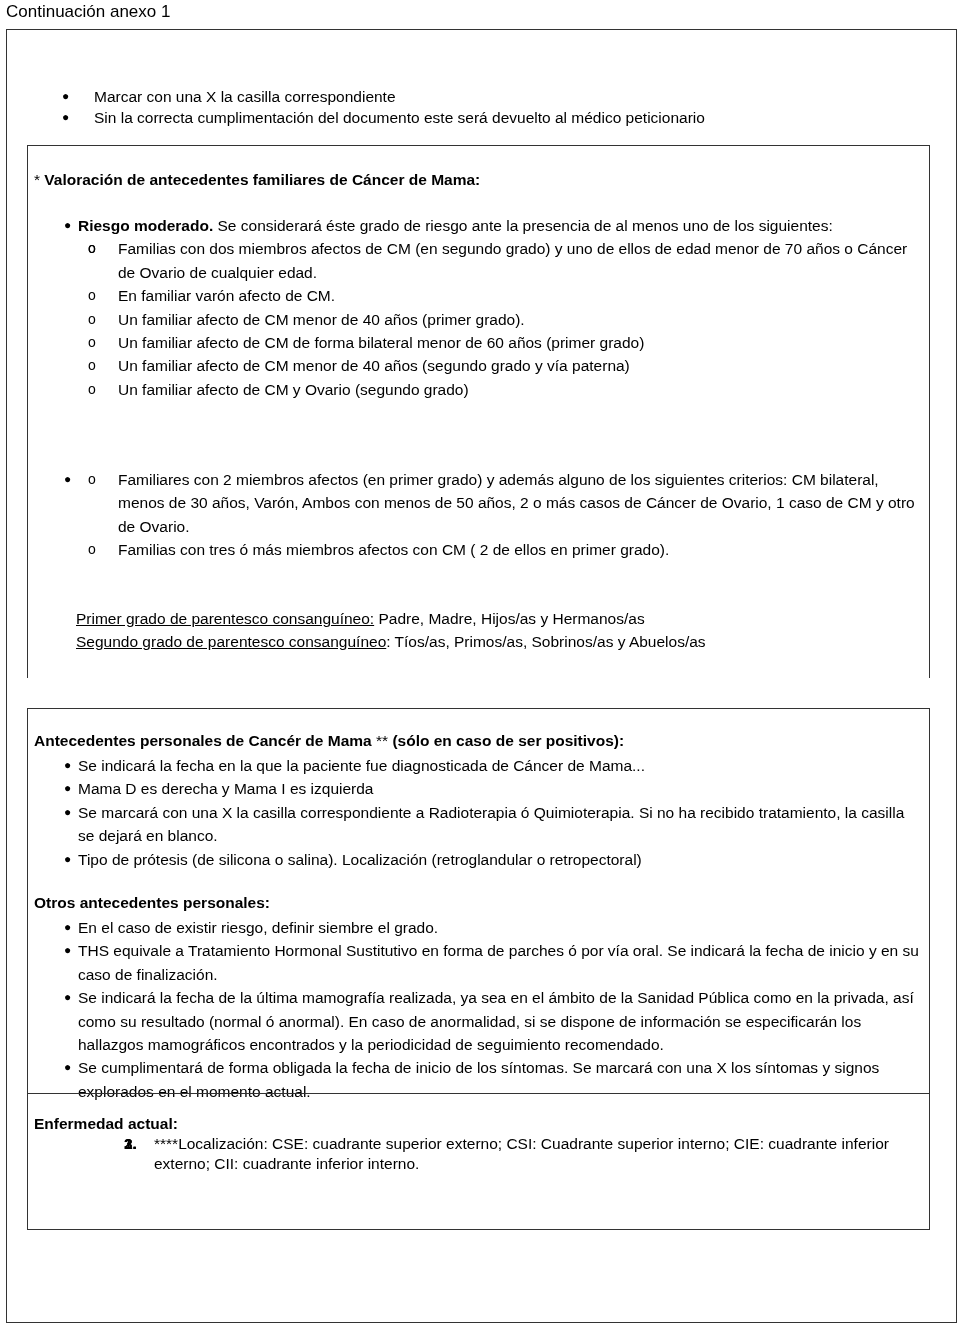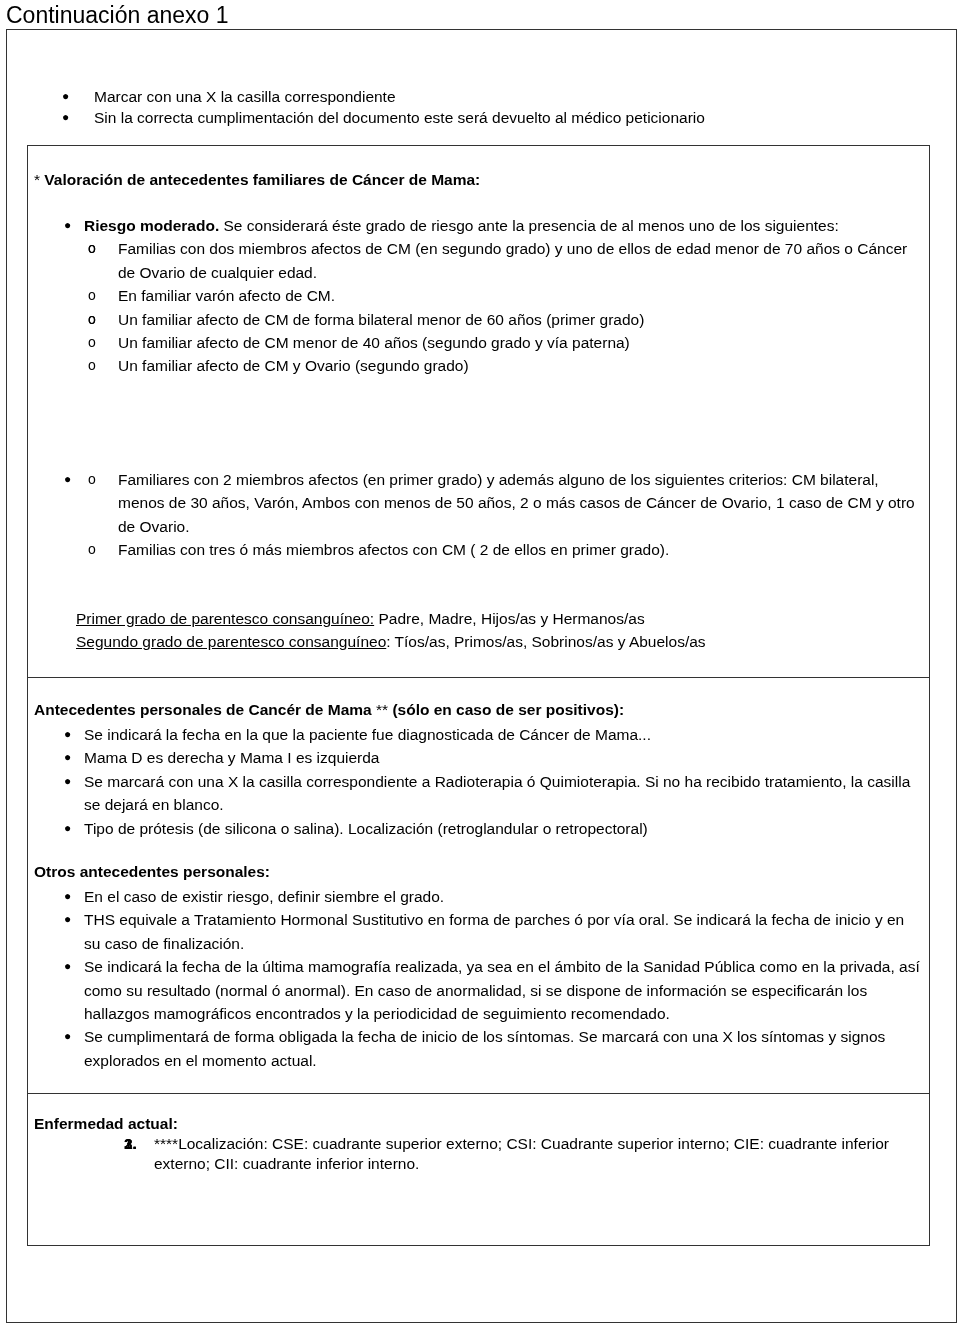--- a/index.html
+++ b/index.html
@@ -1,30 +1,30 @@
 <!DOCTYPE html>
 <html><head>
 <meta charset="utf-8">
 <style>
   html, body { margin: 0; padding: 0; background: #ffffff; }
   body { width: 968px; height: 1334px; position: relative; overflow: hidden;
          font-family: "Liberation Sans", sans-serif; color: #000; font-size: 15.5px; }
-  .page-title { position: absolute; left: 6px; top: 2px; font-size: 23px; }
+  .page-title { position: absolute; left: 6px; top: 2px; font-size: 17px; }
   .outer { position: absolute; left: 6px; top: 29px; width: 949px; height: 1292px;
            border: 1px solid #333; }
   .intro { position: absolute; left: 56px; top: 86px; }
   .bullet-row { position: relative; padding-left: 38px; line-height: 21px; }
   .bullet-row .dot { position: absolute; left: 6px; top: 0; font-size: 12px; }
   .sec { position: absolute; left: 27px; width: 903px; border-left: 1px solid #333;
          border-right: 1px solid #333; border-top: 1px solid #333; box-sizing: border-box; }
   .sec.last { border-bottom: 1px solid #333; }
   .sec-title { position: absolute; left: 6px; font-weight: bold; }
   .lvl1 { position: absolute; left: 36px; right: 6px; line-height: 23.4px; }
   .lvl1 .dot { position: absolute; left: 0; top: 0; font-size: 12px; }
-  .lvl1 .txt { margin-left: 20px; display: block; }
+  .lvl1 .txt { margin-left: 14px; display: block; }
   .lvl2 { position: relative; padding-left: 90px; line-height: 23.4px; }
   .lvl2 .circ { position: absolute; left: 60px; top: 0; font-size: 14px; }
   .def-line { position: absolute; left: 36px; line-height: 23.4px; }
   .u { text-decoration: underline; margin-left: 12px; }
   b { font-weight: bold; }
   .num-list { position: absolute; left: 96px; right: 20px; line-height: 19.5px; }
   .num-row { position: relative; padding-left: 30px; }
   .num-row .n { position: absolute; left: 0; top: 0; font-weight: bold; }
 </style>
 </head>
@@ -50,21 +50,21 @@
     <span style="font-weight:normal;">* </span><span>Valoración de antecedentes familiares de Cáncer de Mama:</span>
   </div>
 
   <div class="lvl1" style="top:68px;">
     <span class="dot">●</span>
     <span class="txt"><b>Riesgo moderado.</b><span> Se considerará éste grado de riesgo ante la presencia de al menos uno de los siguientes:</span></span>
     <div style="margin-left:-36px;">
       <div class="lvl2"><span class="circ">o</span></div>
       <div class="lvl2"><span class="circ">o</span><span>Familias con dos miembros afectos de CM (en segundo grado) y uno de ellos de edad menor de 70 años o Cáncer de Ovario de cualquier edad.</span></div>
       <div class="lvl2"><span class="circ">o</span><span>En familiar varón afecto de CM.</span></div>
-      <div class="lvl2"><span class="circ">o</span></div>
+      <div class="lvl2"><span class="circ">o</span><span>Un familiar afecto de CM menor de 40 años (primer grado).</span></div>
       <div class="lvl2"><span class="circ">o</span><span>Un familiar afecto de CM de forma bilateral menor de 60 años (primer grado)</span></div>
       <div class="lvl2"><span class="circ">o</span><span>Un familiar afecto de CM menor de 40 años (segundo grado y vía paterna)</span></div>
       <div class="lvl2"><span class="circ">o</span><span>Un familiar afecto de CM y Ovario (segundo grado)</span></div>
     </div>
   </div>
 
   <div class="lvl1" style="top:322px;">
     <span class="dot">●</span>
     <div style="margin-left:-36px;">
       <div class="lvl2"><span class="circ">o</span><span>Familiares con 2 miembros afectos (en primer grado) y además alguno de los siguientes criterios: CM bilateral, menos de 30 años, Varón, Ambos con menos de 50 años, 2 o más casos de Cáncer de Ovario, 1 caso de CM y otro de Ovario.</span></div>
@@ -73,21 +73,21 @@
   </div>
 
   <div class="def-line" style="top:461px;">
     <span class="u">Primer grado de parentesco consanguíneo:</span><span> Padre, Madre, Hijos/as y Hermanos/as</span>
   </div>
   <div class="def-line" style="top:484px;">
     <span class="u">Segundo grado de parentesco consanguíneo</span><span>: Tíos/as, Primos/as, Sobrinos/as y Abuelos/as</span>
   </div>
 </div>
 
-<div class="sec" style="top:677px;height:417px;">
+<div class="sec" style="top:708px;height:417px;">
   <div class="sec-title" style="top:23px;">
     <span>Antecedentes personales de Cancér de Mama </span><span style="font-weight:normal;">**</span><span> (sólo en caso de ser positivos):</span>
   </div>
   <div class="lvl1" style="top:45px;">
     <div style="position:relative;">
         <span class="dot">●</span>
         <span class="txt">Se indicará la fecha en la que la paciente fue diagnosticada de Cáncer de Mama...</span>
       </div>
     <div style="position:relative;">
         <span class="dot">●</span>
@@ -116,20 +116,20 @@
         <span class="dot">●</span>
         <span class="txt">Se indicará la fecha de la última mamografía realizada, ya sea en el ámbito de la Sanidad Pública como en la privada, así como su resultado (normal ó anormal). En caso de anormalidad, si se dispone de información se especificarán los hallazgos mamográficos encontrados y la periodicidad de seguimiento recomendado.</span>
       </div>
     <div style="position:relative;">
         <span class="dot">●</span>
         <span class="txt">Se cumplimentará de forma obligada la fecha de inicio de los síntomas. Se marcará con una X los síntomas y signos explorados en el momento actual.</span>
       </div>
   </div>
 </div>
 
-<div class="sec last" style="top:1093px;height:153px;">
+<div class="sec last" style="top:1093px;height:137px;">
   <div class="sec-title" style="top:21px;">Enfermedad actual:</div>
   <div class="num-list" style="top:40px;">
     <div class="num-row"><span class="n">1.</span></div>
     <div class="num-row"><span class="n">2.</span></div>
     <div class="num-row"><span class="n">3.</span><span>****Localización: CSE: cuadrante superior externo; CSI: Cuadrante superior interno; CIE: cuadrante inferior externo; CII: cuadrante inferior interno.</span></div>
   </div>
 </div>
 
 </body></html>

